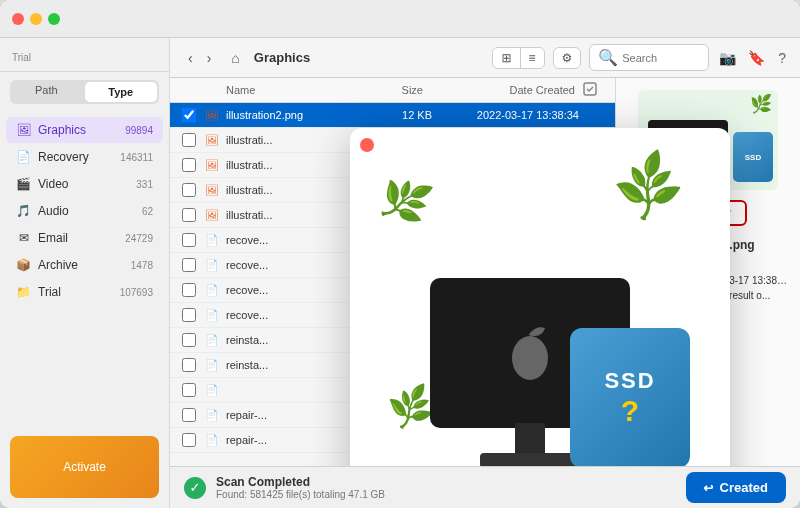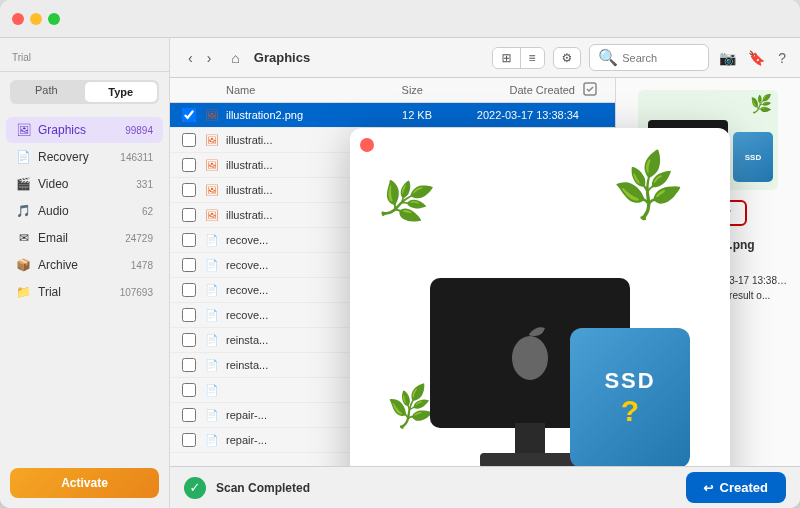--- a/index.html
+++ b/index.html
@@ -146,26 +146,26 @@
       font-size: 10px;
       color: #888;
     }
 
     .sidebar-item.active .sidebar-item-count {
       color: #7c4dcf;
     }
 
     .sidebar-activate {
       margin: 10px;
-      padding: 8px;
+      padding: 24px;
       background: linear-gradient(135deg, #f5a623, #e8851a);
       border-radius: 8px;
       text-align: center;
       font-size: 12px;
-      font-weight: 700;
+      font-weight: 400;
       color: white;
       cursor: pointer;
     }
 
     
     .main {
       flex: 1;
       display: flex;
       flex-direction: column;
       overflow: hidden;
@@ -932,20 +932,21 @@
             </div>
           </div>
         </div>
 
       </div>
 
       <div class="status-bar">
         <div class="scan-complete-icon">✓</div>
         <div class="scan-info">
           <div class="scan-title">Scan Completed</div>
+          <div class="scan-detail">Found: 581425 file(s) totaling 47.1 GB</div>
         </div>
         <div class="status-spacer"></div>
         <button class="recover-btn">
           <span class="recover-icon">↩</span>
           <span>Created</span>
         </button>
       </div>
 
     </div>
   </div>

